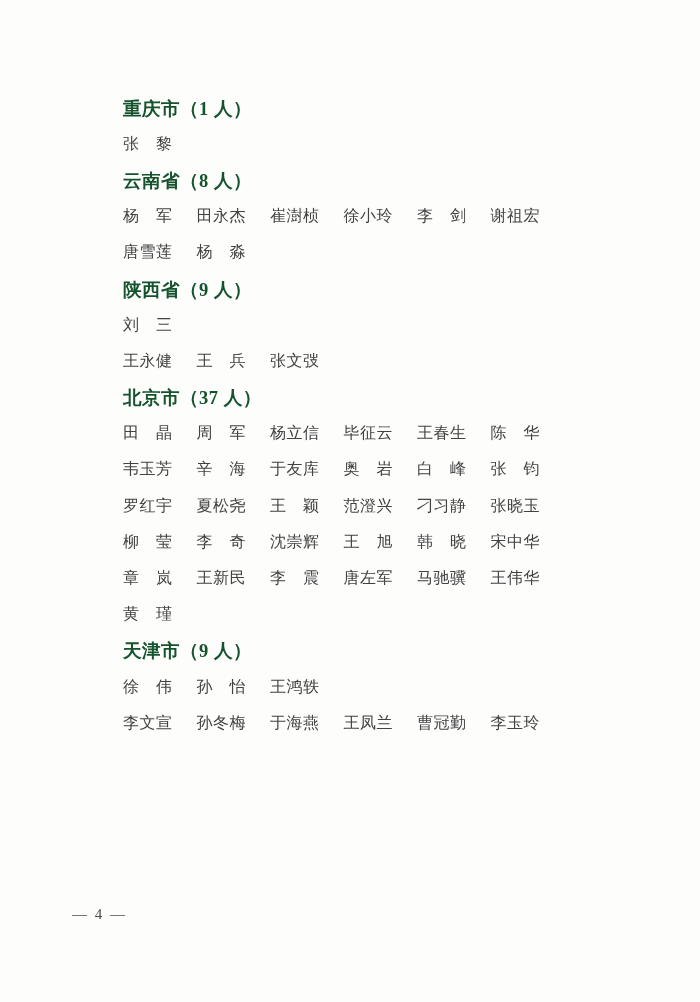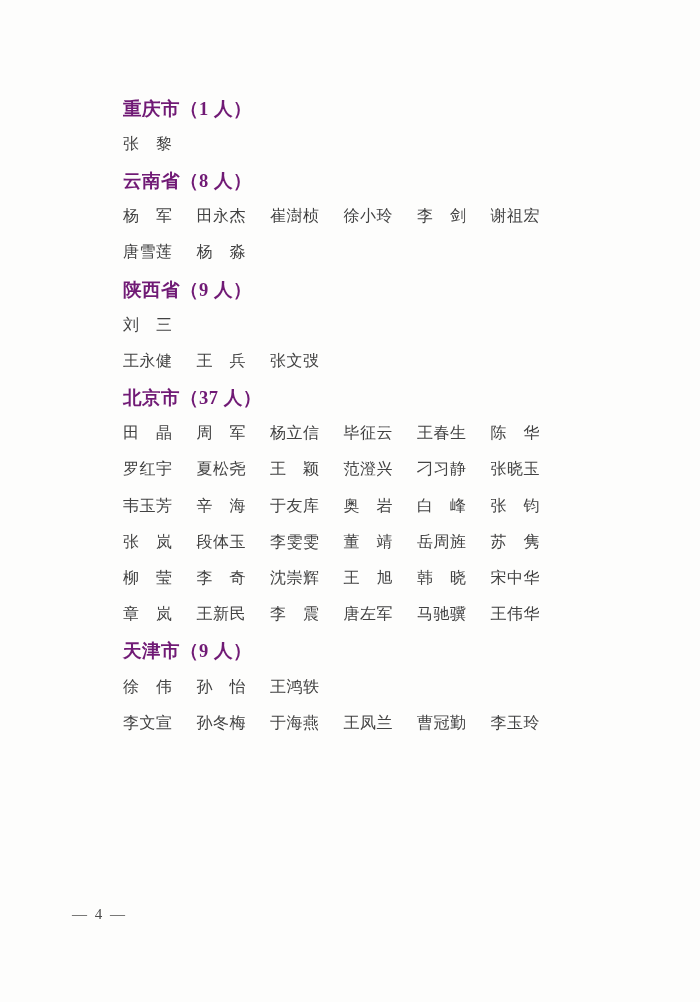--- a/index.html
+++ b/index.html
@@ -23,21 +23,21 @@
   }
   .line {
     height: 36.2px;
     display: flex;
     align-items: center;
     white-space: nowrap;
   }
   .line.province, .line.section {
     font-weight: bold;
     font-size: 18.5px;
-    color: #701a75;
+    color: #14532d;
     letter-spacing: 0.5px;
   }
   .line.names {
     font-size: 16px;
     color: #424242;
     gap: 24px;
   }
   .name {
     display: inline-block;
     letter-spacing: 0.5px;
@@ -86,58 +86,53 @@
       <div class="line province">北京市（37 人）</div>
       <div class="line names">
         <span class="name">田　晶</span>
         <span class="name">周　军</span>
         <span class="name">杨立信</span>
         <span class="name">毕征云</span>
         <span class="name">王春生</span>
         <span class="name">陈　华</span>
       </div>
       <div class="line names">
-        <span class="name">罗红宇</span>
-        <span class="name">夏松尧</span>
-        <span class="name">王　颖</span>
-        <span class="name">范澄兴</span>
-        <span class="name">刁习静</span>
-        <span class="name">张晓玉</span>
-      </div>
-      <div class="line names">
         <span class="name">韦玉芳</span>
         <span class="name">辛　海</span>
         <span class="name">于友库</span>
         <span class="name">奥　岩</span>
         <span class="name">白　峰</span>
         <span class="name">张　钧</span>
       </div>
       <div class="line names">
-        <span class="name">张　岚</span>
-        <span class="name">段体玉</span>
-        <span class="name">李雯雯</span>
-        <span class="name">董　靖</span>
-        <span class="name">岳周旌</span>
-        <span class="name">苏　隽</span>
+        <span class="name">罗红宇</span>
+        <span class="name">夏松尧</span>
+        <span class="name">王　颖</span>
+        <span class="name">范澄兴</span>
+        <span class="name">刁习静</span>
+        <span class="name">张晓玉</span>
       </div>
       <div class="line names">
         <span class="name">柳　莹</span>
         <span class="name">李　奇</span>
         <span class="name">沈崇辉</span>
         <span class="name">王　旭</span>
         <span class="name">韩　晓</span>
         <span class="name">宋中华</span>
       </div>
       <div class="line names">
         <span class="name">章　岚</span>
         <span class="name">王新民</span>
         <span class="name">李　震</span>
         <span class="name">唐左军</span>
         <span class="name">马驰骥</span>
         <span class="name">王伟华</span>
+      </div>
+      <div class="line names">
+        <span class="name">黄　瑾</span>
       </div>
       <div class="line province">天津市（9 人）</div>
       <div class="line names">
         <span class="name">徐　伟</span>
         <span class="name">孙　怡</span>
         <span class="name">王鸿轶</span>
       </div>
       <div class="line names">
         <span class="name">李文宣</span>
         <span class="name">孙冬梅</span>

